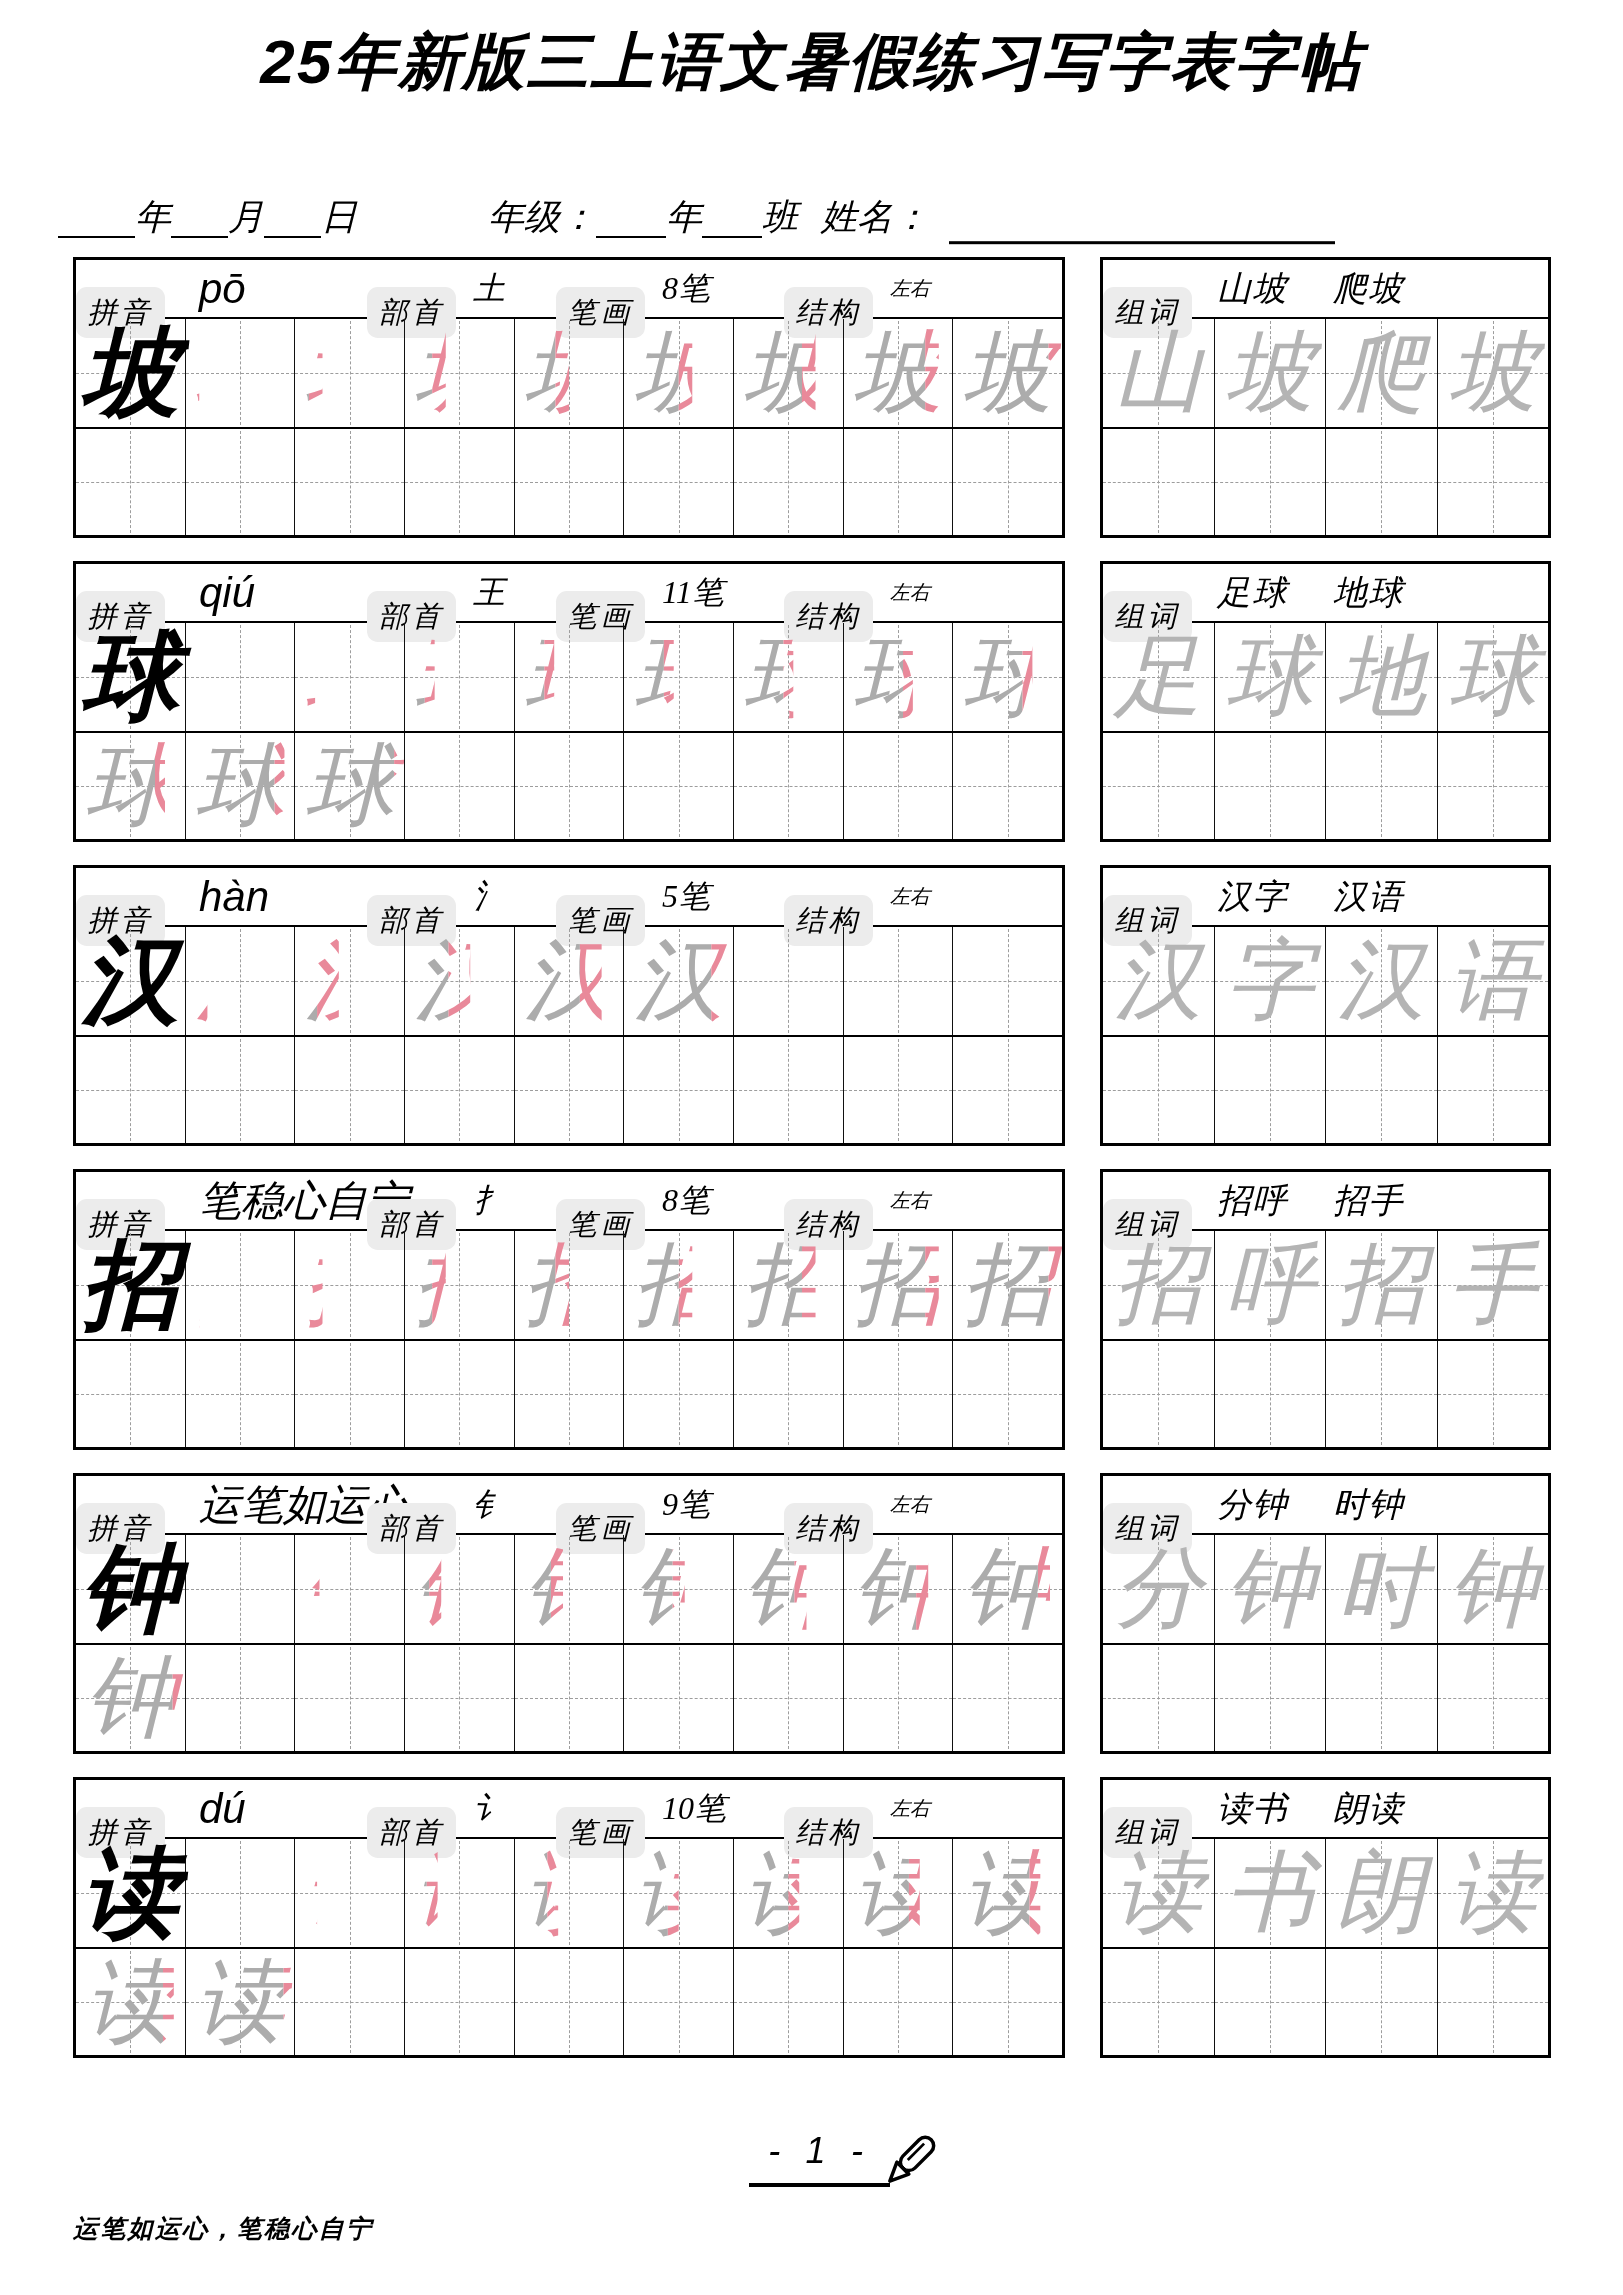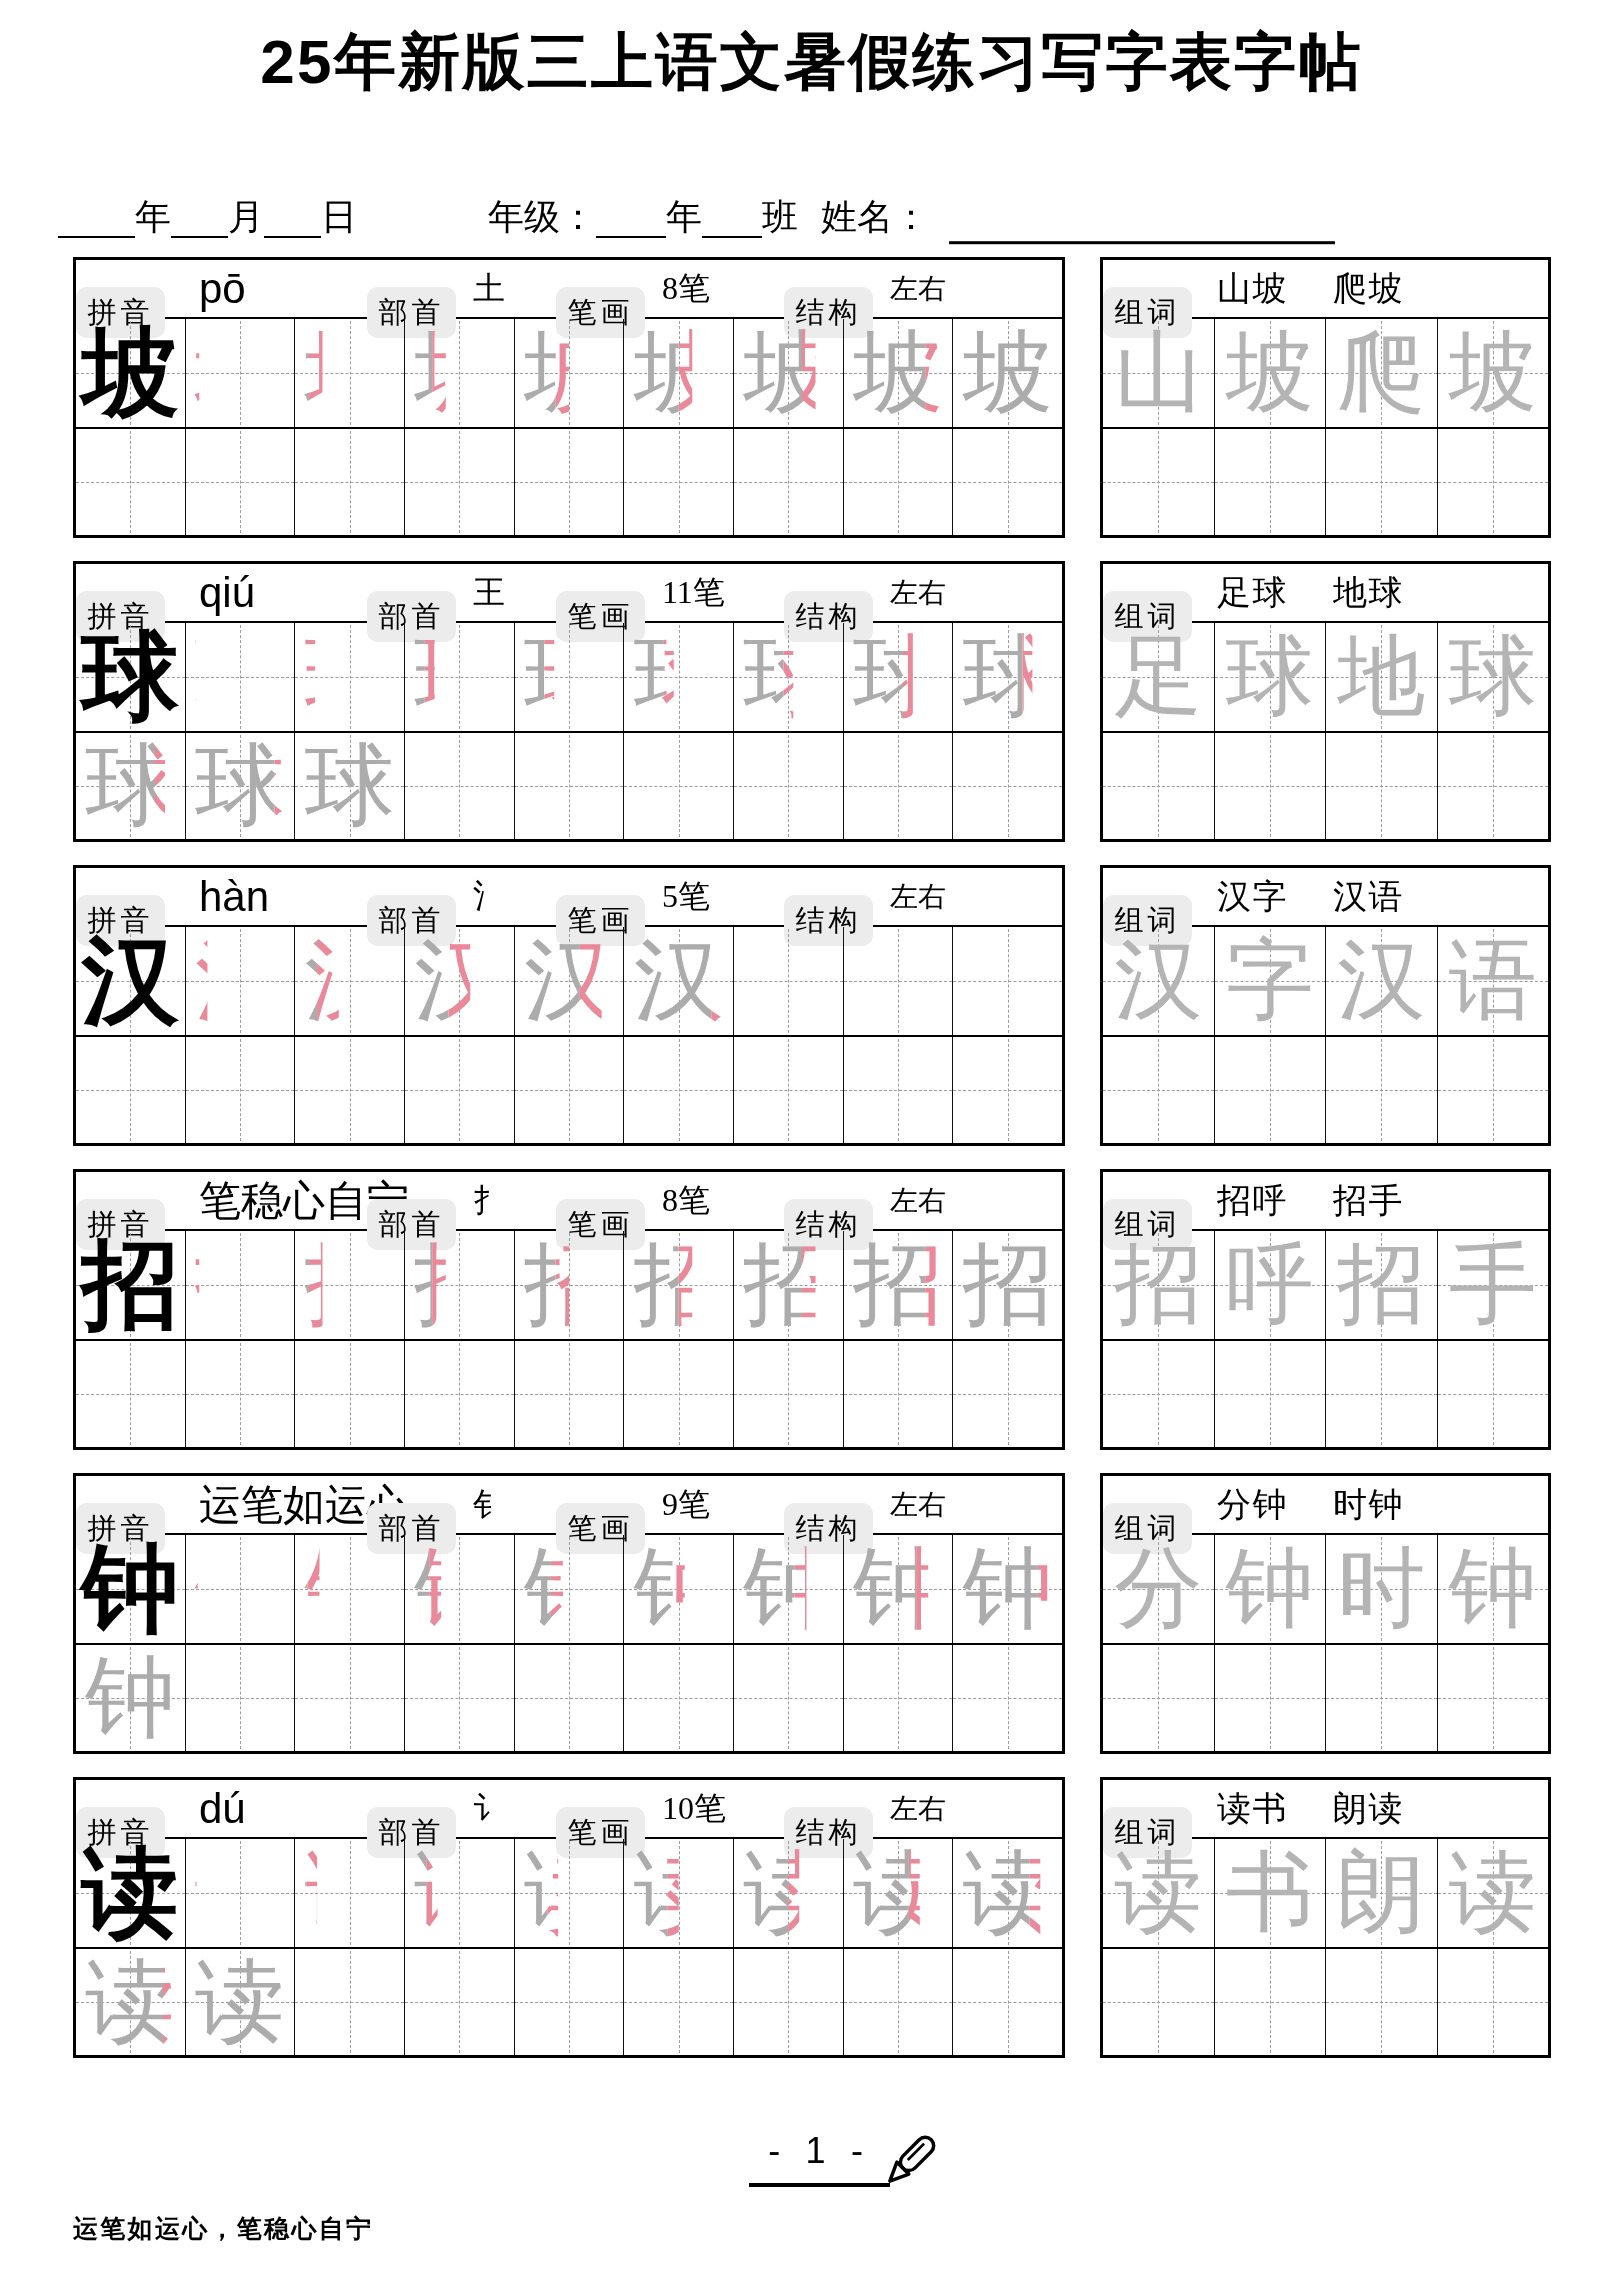--- a/index.html
+++ b/index.html
@@ -13,20 +13,21 @@
   }
   *{margin:0;padding:0;box-sizing:border-box;}
   html,body{background:#fff;}
   .page{
     position:relative;
     width:1623px;height:2295px;
     background:#fff;
     font-family:"Liberation Serif", serif;
     color:var(--ink);
     overflow:hidden;
+    font-style:italic;
   }
   
   .title{
     position:absolute;top:20px;left:0;width:100%;
     text-align:center;
     font-family:"Liberation Sans", sans-serif;
     font-size:62px;font-weight:900;letter-spacing:2.3px;
   }
   
   .dateline{
@@ -56,21 +57,21 @@
     padding:5.4px 11.6px;white-space:nowrap;margin-top:48px;
   }
   .hv{white-space:nowrap;}
   .hv-pinyin{
     font-family:"Liberation Sans", sans-serif;
     font-size:42px;font-weight:500;
     width:182px;padding-left:14px;
   }
   .hv-radical{font-size:32px;width:100px;padding-left:17px;}
   .hv-count{font-size:32px;width:139px;padding-left:17px;}
-  .hv-struct{font-size:28px;padding-left:17px;}
+  .hv-struct{font-size:20px;padding-left:17px;}
   .b-pinyin{margin-left:20px;}
   .hv-words{font-size:34px;padding-left:25px;letter-spacing:1.5px;}
   .word-sep{display:inline-block;width:45px;}
   
   .brow{display:flex;height:108px;}
   .brow + .brow{border-top:2.3px solid #000;}
   .cell{
     flex:1 1 0;position:relative;height:100%;
     border-right:1.5px solid var(--border-dark);
   }

